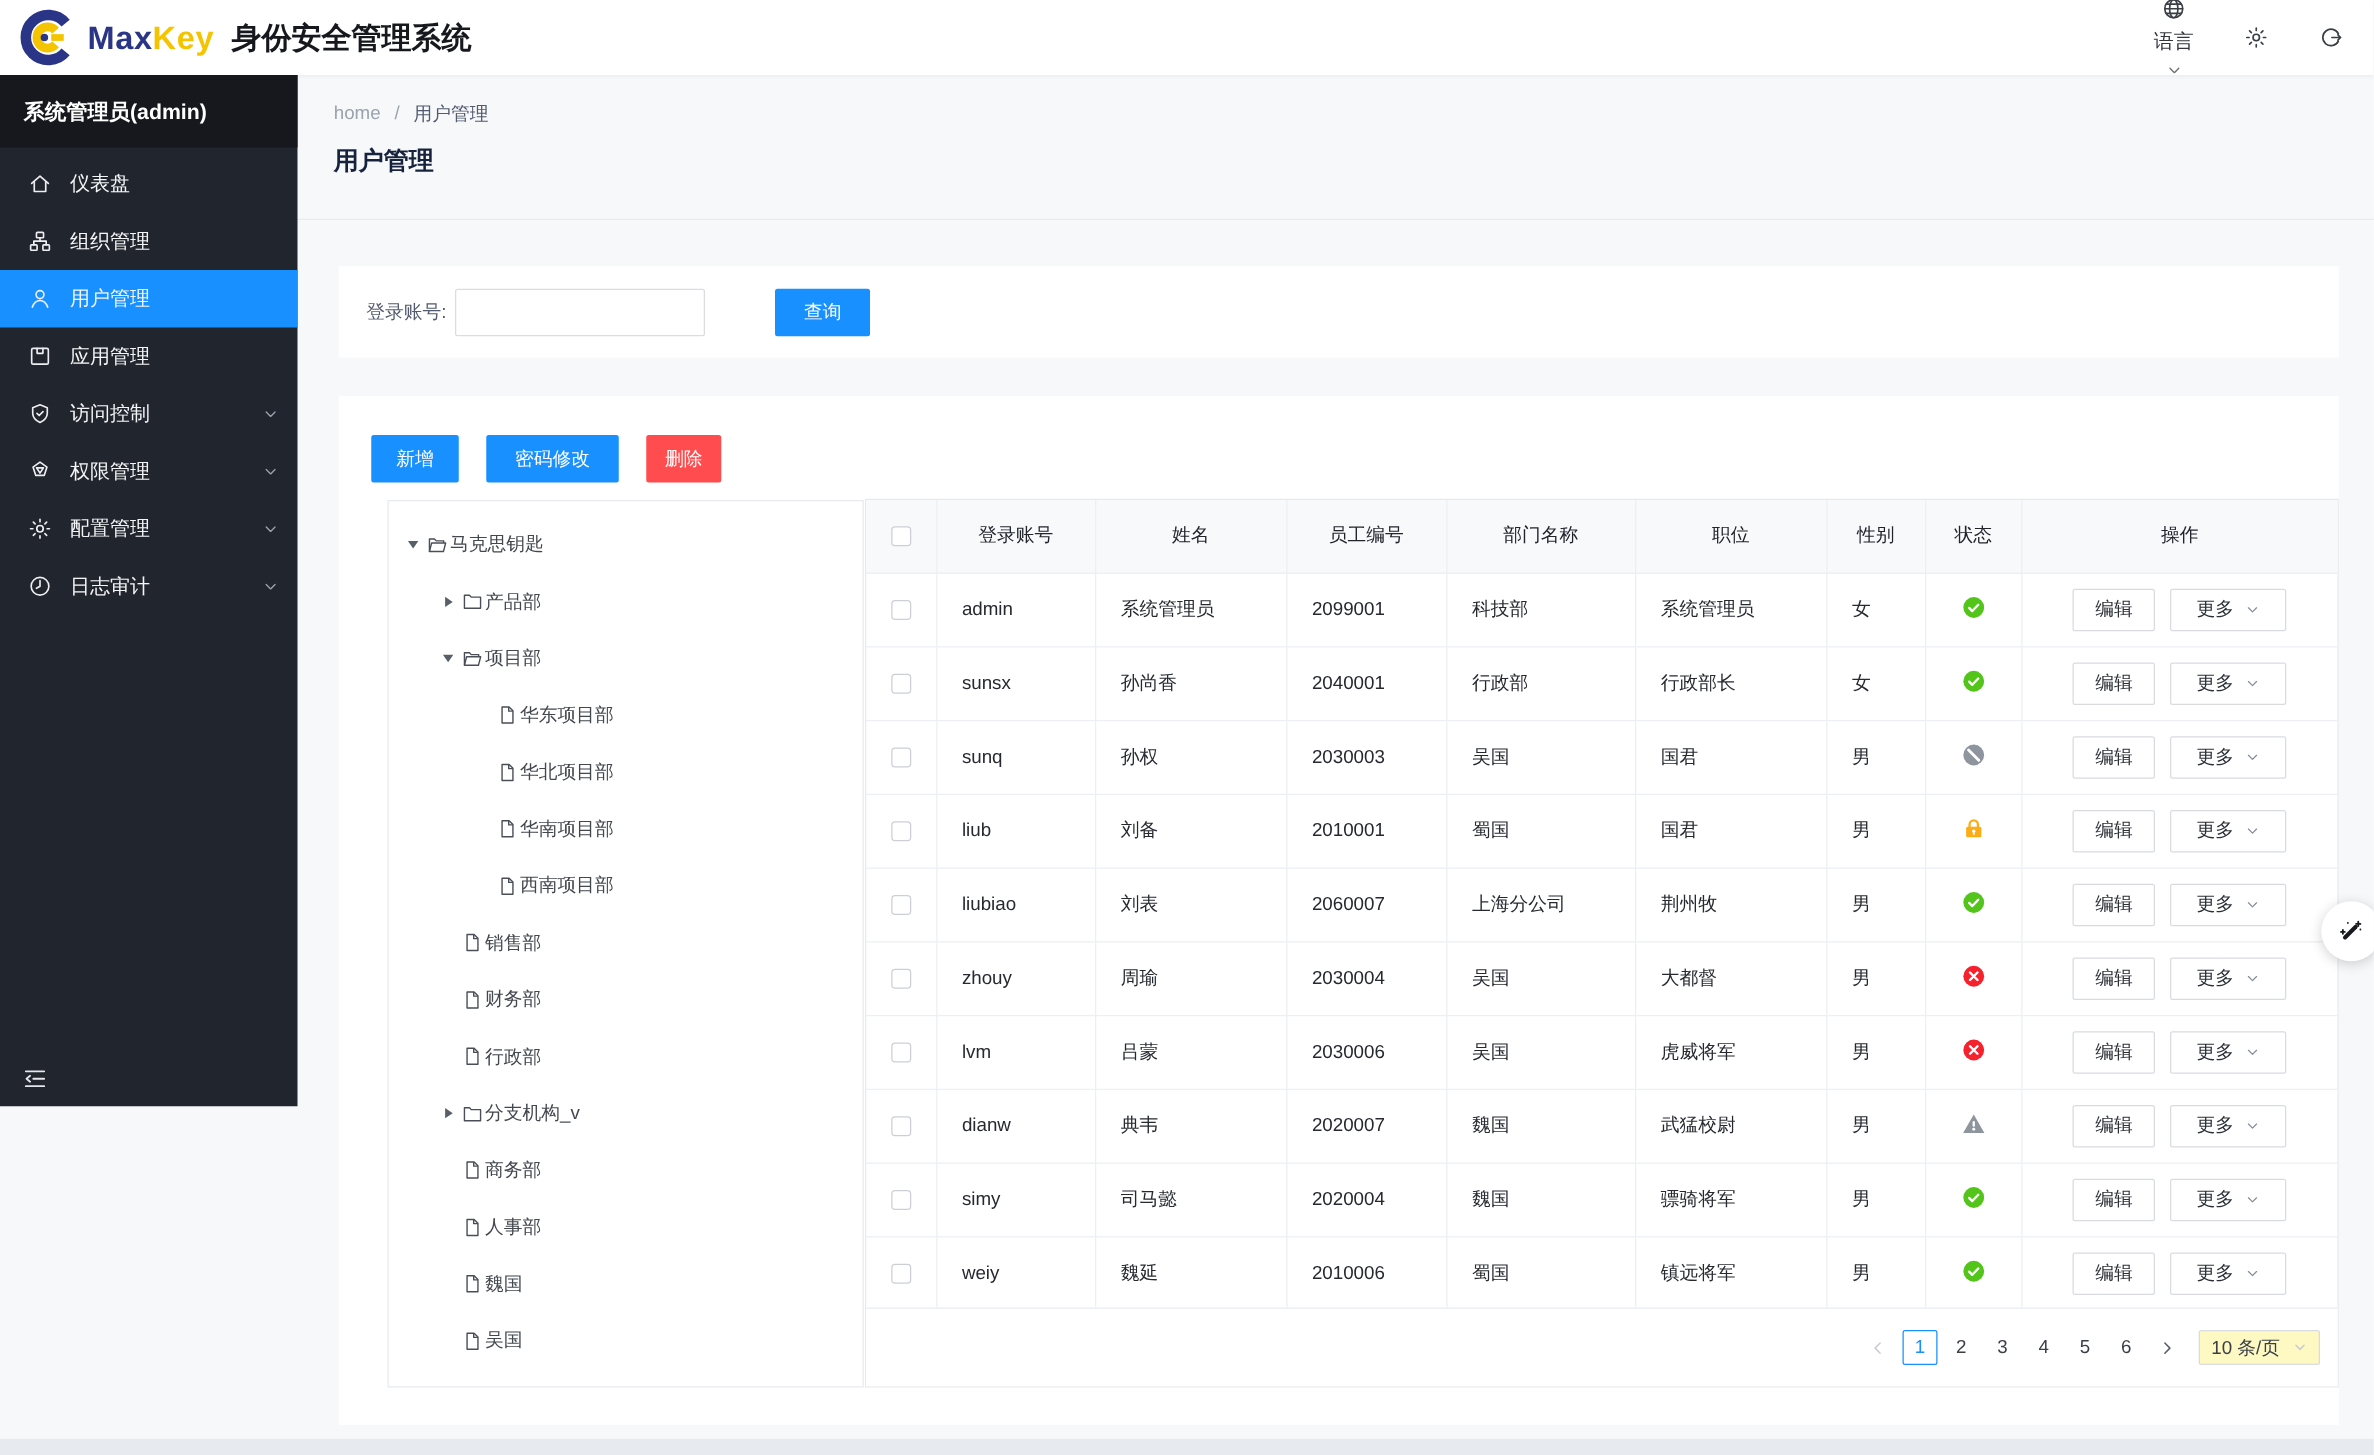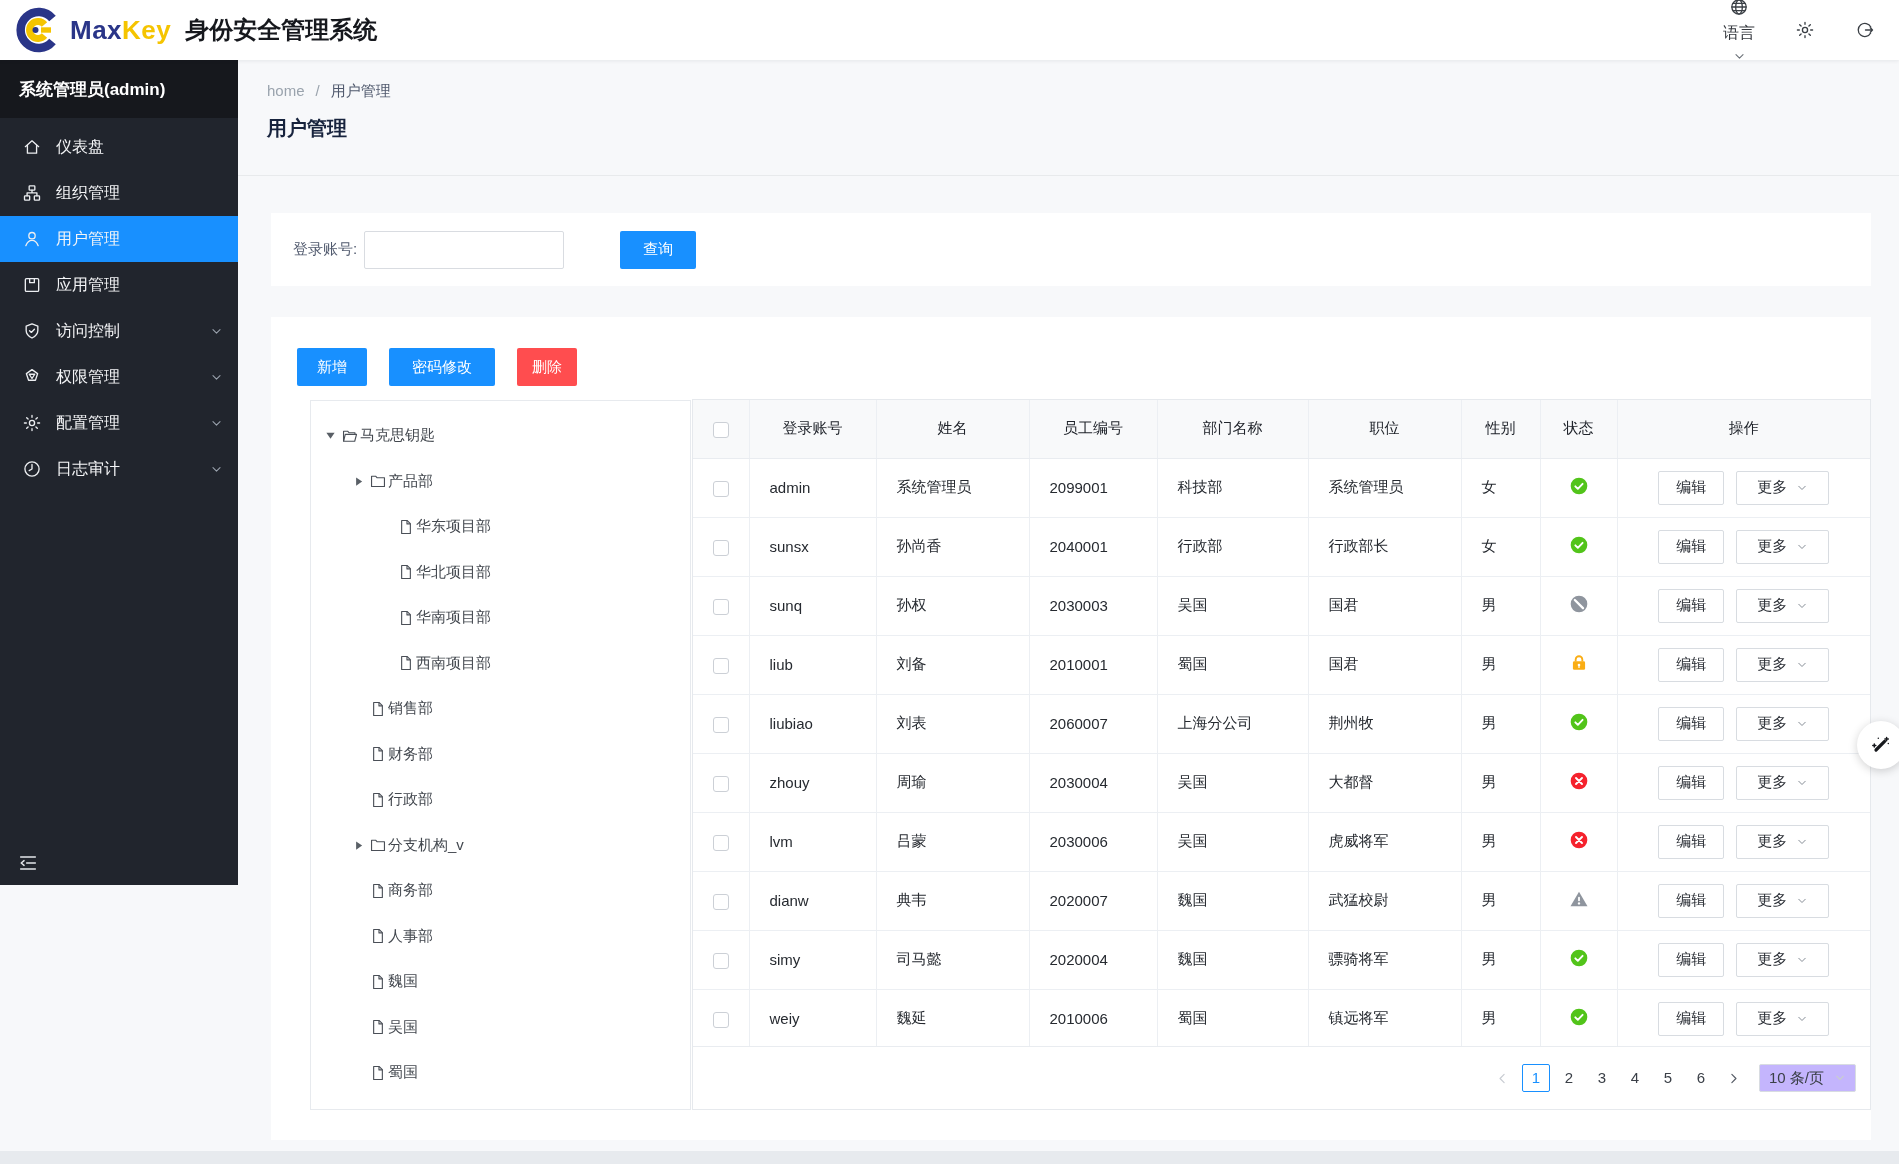--- a/index.html
+++ b/index.html
@@ -108,21 +108,21 @@
   .pg-arrow { width:28px; height:28px; display:flex; align-items:center; justify-content:center;
     cursor:pointer; }
   .pg-arrow svg { width:13px; height:13px; }
   .pg-prev { color:#c8ccd2; }
   .pg-next { color:#565c66; }
   .pg-num { min-width:28px; height:28px; line-height:26px; text-align:center;
     font-size:15px; color:#3b4048; cursor:pointer; border:1px solid transparent; }
   .pg-num.active { border-color:#1890ff; color:#1890ff; border-radius:2px; }
   .pg-size { height:28px; border:1px solid #d8dce1; border-radius:2px; margin-left:6px;
     padding:0 9px; display:flex; align-items:center; gap:10px; font-size:15px;
-    color:#3b4048; background:#c4b5fd; cursor:pointer; }
+    color:#3b4048; background:#fef9c3; cursor:pointer; }
   .pg-size svg { width:12px; height:12px; color:#c8ccd2; }
 
   
   .wand-fab { position:absolute; left:1857px; top:721px; width:48px; height:48px;
     border-radius:50%; background:#fff; box-shadow:0 2px 10px rgba(0,0,0,.18);
     display:flex; align-items:center; justify-content:center; z-index:40; cursor:pointer; }
   .wand-fab svg { width:24px; height:24px; color:#17191d; }
 
   .page-footer { position:absolute; left:0; right:0; bottom:0; height:13px; background:#e7eaee; }
 </style>
@@ -329,20 +329,34 @@
             </svg>
           </span>
     <span class="tree-ficon">
             <svg viewBox="0 0 24 24" width="100%" height="100%" fill="none" stroke="currentColor" stroke-width="1.5" stroke-linejoin="round">
               <path d="M3.4 19.4V5.6h5.4l1.8 2h10v11.8z"></path>
             </svg>
           </span>
     <span class="tree-label">产品部</span>
   </div>
 
+  <div class="tree-node" style="padding-left: 36px;">
+    <span class="tree-caret">
+            <svg viewBox="0 0 12 12" width="100%" height="100%" stroke="none">
+              <path d="M1.5 3h9L6 9.6z" fill="currentColor"></path>
+            </svg>
+          </span>
+    <span class="tree-ficon">
+            <svg viewBox="0 0 24 24" width="100%" height="100%" fill="none" stroke="currentColor" stroke-width="1.5" stroke-linejoin="round">
+              <path d="M3.4 19V5.6h5.4l1.8 2h8v2.3"></path>
+              <path d="M3.4 19l2.3-9.1h15l-2.4 9.1z"></path>
+            </svg>
+          </span>
+    <span class="tree-label">项目部</span>
+  </div>
 
   <div class="tree-node" style="padding-left: 64px;">
     <span class="tree-caret"></span>
     <span class="tree-ficon">
             <svg viewBox="0 0 24 24" width="100%" height="100%" fill="none" stroke="currentColor" stroke-width="1.5" stroke-linejoin="round">
               <path d="M6.2 3.4h7.5l4.1 4.1v13.1H6.2z"></path>
               <path d="M13.3 3.4v4.5h4.5"></path>
             </svg>
           </span>
     <span class="tree-label">华东项目部</span>

